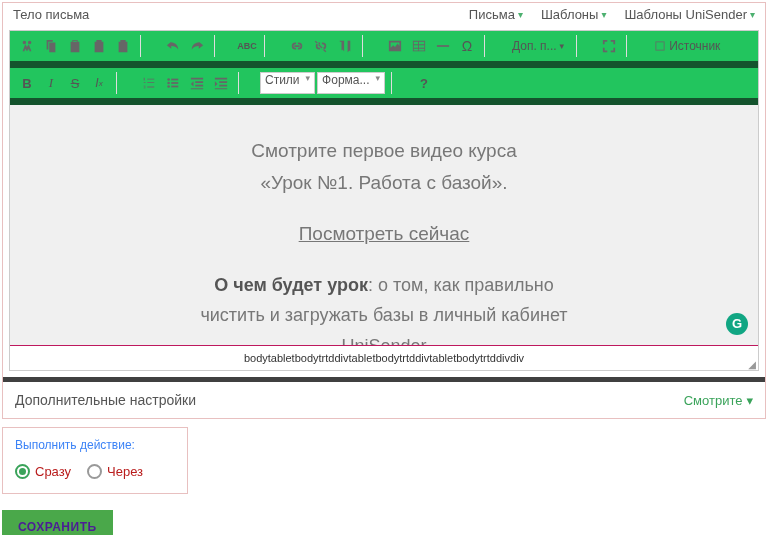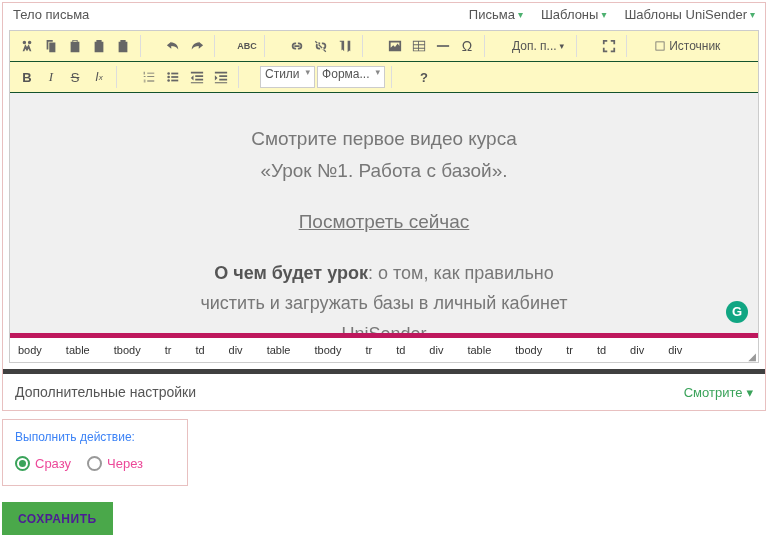--- a/index.html
+++ b/index.html
@@ -4,45 +4,45 @@
 <style>
 * { box-sizing: border-box; margin: 0; padding: 0; }
 body { font-family: Arial, sans-serif; font-size: 13px; color: #333; background: #fff; width: 768px; }
 .panel { border: 1px solid #e8c0c0; margin: 2px 2px 8px 2px; }
 .panel-hdr { display: flex; align-items: center; padding: 4px 10px 2px 10px; font-size: 13px; color: #555; }
 .panel-hdr .title { flex: 1; }
 .tabs { display: flex; gap: 18px; font-size: 13px; color: #555; }
 .tab { display: flex; align-items: center; gap: 3px; cursor: pointer; }
 .tab .caret { color: #4db070; font-size: 10px; }
 .editor { border: 1px solid #ccc; margin: 6px; }
-.tb { display: flex; flex-wrap: wrap; align-items: center; gap: 17px; padding: 4px 6px; border-bottom: 1px solid #14532d; background: #fef9c3; }
+.tb { display: flex; flex-wrap: wrap; align-items: center; gap: 17px; padding: 4px 6px; border-bottom: 7px solid #14532d; background: #22c55e; }
 .tb .grp { display: flex; align-items: center; gap: 2px; padding-right: 6px; border-right: 1px solid #ddd; margin-right: 4px; }
 .tb .grp:last-child { border-right: none; }
 .btn { width: 22px; height: 22px; display: flex; align-items: center; justify-content: center; cursor: pointer; color: #555; border-radius: 2px; }
 .btn svg { width: 14px; height: 14px; fill: #666; }
 .btn.txt { width: auto; padding: 0 6px; font-size: 12px; gap: 3px; }
 .sel { height: 22px; border: 1px solid #ccc; font-size: 12px; color: #555; background: #fff; padding: 0 4px; display: flex; align-items: flex-start; gap: 6px; cursor: pointer; }
 .sel .caret { font-size: 9px; color: #888; }
 .content { background: #f0f0f0; padding: 30px 40px 10px 40px; text-align: center; color: #777; font-size: 19px; line-height: 1.7; font-family: Arial, sans-serif; height: 240px; overflow: hidden; position: relative; }
 .content .l1 { font-size: 19px; }
 .content .l2 { font-size: 19px; margin-bottom: 18px; }
 .content .link { text-decoration: underline; font-size: 19px; display: inline-block; margin-bottom: 20px; }
 .content .l3 { font-size: 18px; }
 .content .l3 b { color: #555; }
 .badge { position: absolute; right: 10px; bottom: 10px; width: 22px; height: 22px; border-radius: 50%; background: #11a683; color: #fff; display: flex; align-items: center; justify-content: center; font-size: 13px; font-weight: bold; }
-.path { padding: 6px 8px; font-size: 11px; color: #333; display: flex; flex-wrap: wrap; gap: 24px; position: relative; border-top: 5px solid #be185d; }
+.path { padding: 6px 8px; font-size: 11px; color: #333; display: flex; flex-wrap: wrap; gap: 0; position: relative; border-top: 1px solid #be185d; justify-content: center; }
 .path .drag { position: absolute; right: 2px; bottom: 2px; width: 12px; height: 12px; cursor: nwse-resize; }
 .path .drag::before { content: "◢"; font-size: 10px; color: #999; position: absolute; right: 0; bottom: -2px; }
 .settings { display: flex; align-items: center; padding: 10px 12px; border-top: 5px solid #404040; font-size: 14px; color: #555; }
 .settings .lbl { flex: 1; }
 .settings .show { color: #3aa35a; font-size: 13px; display: flex; align-items: center; gap: 4px; cursor: pointer; }
 .action-box { border: 1px solid #e8c0c0; margin: 8px 2px; padding: 10px 12px 14px 12px; width: 186px; }
 .action-box .q { font-size: 12px; color: #3b82f6; margin-bottom: 12px; }
 .radios { display: flex; gap: 16px; align-items: center; }
-.radio { display: flex; align-items: center; gap: 5px; font-size: 13px; color: #ec4899; cursor: pointer; }
+.radio { display: flex; align-items: center; gap: 5px; font-size: 13px; color: #b91c1c; cursor: pointer; }
 .r-outer { width: 15px; height: 15px; border: 2px solid #999; border-radius: 50%; display: flex; align-items: center; justify-content: center; }
 .r-outer.on { border-color: #3aa35a; }
 .r-inner { width: 7px; height: 7px; border-radius: 50%; background: #3aa35a; }
 .save { margin: 8px 2px; background: #4aa84a; color: #4c1d95; border: none; padding: 10px 16px; font-size: 12px; font-weight: bold; letter-spacing: 0.5px; cursor: pointer; }
 </style>
 </head>
 <body>
 
 
 

